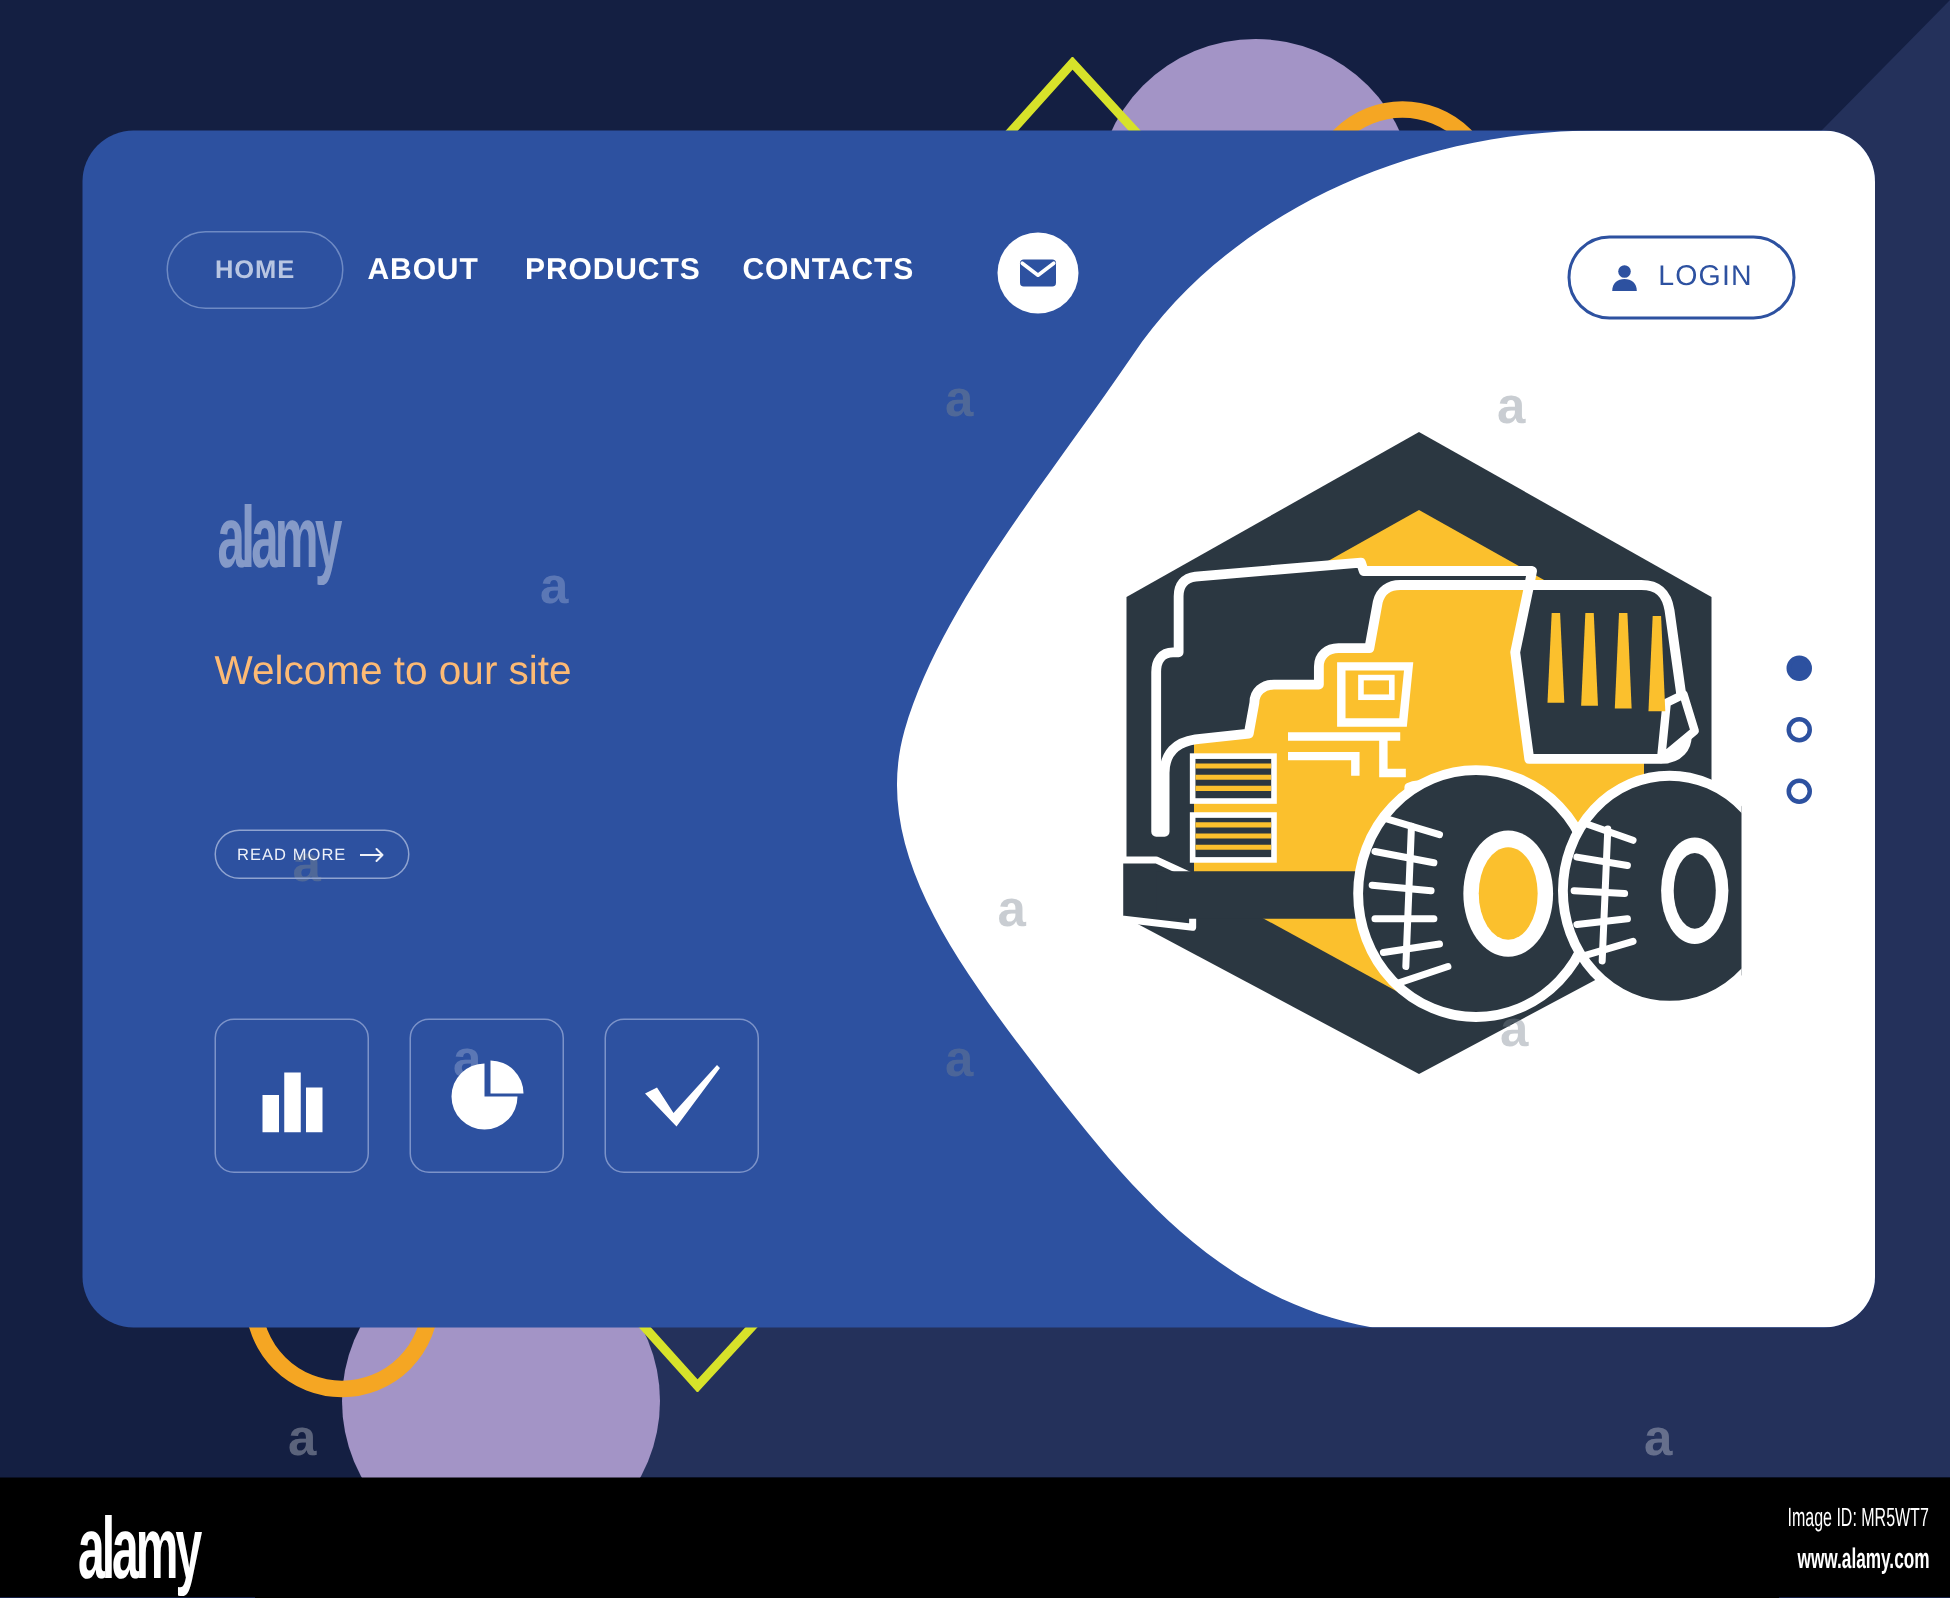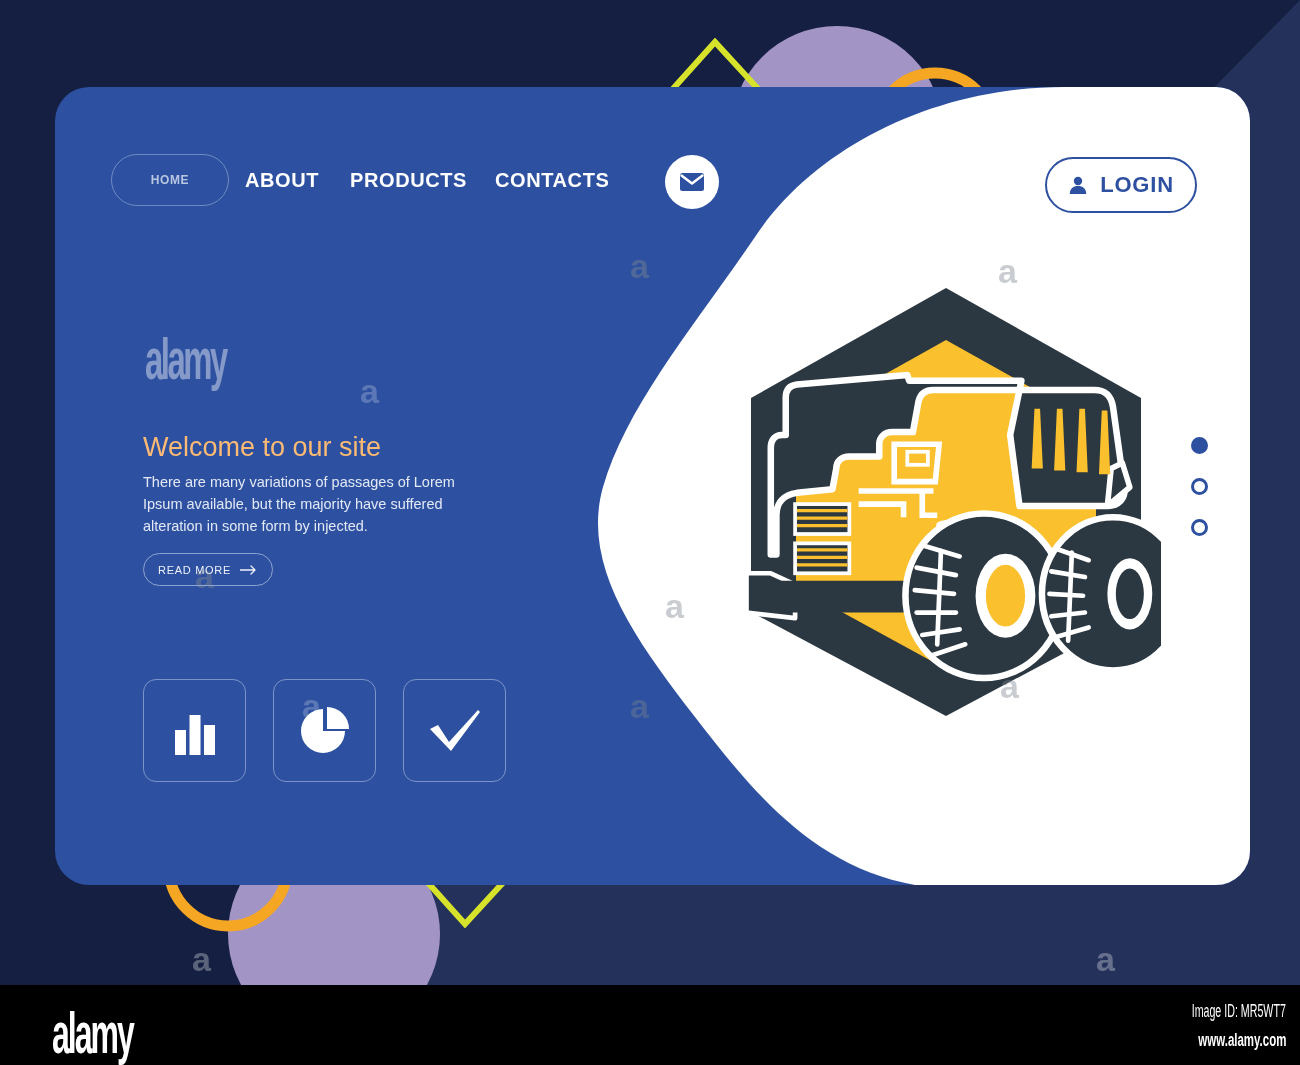--- a/index.html
+++ b/index.html
@@ -87,21 +87,21 @@
   .nav-home {
     position: absolute;
     left: 56px; top: 67px;
     width: 118px; height: 52px;
     border: 1.5px solid #6e8ac4;
     border-radius: 26px;
     display: flex;
     align-items: center;
     justify-content: center;
     color: #b9c6e2;
-    font-size: 12px;
+    font-size: 17px;
     font-weight: bold;
     letter-spacing: 0.6px;
     cursor: pointer;
   }
 
   .nav-link {
     position: absolute;
     top: 82px;
     color: #ffffff;
     font-size: 20px;
@@ -134,22 +134,22 @@
     border-radius: 28px;
     display: flex;
     align-items: center;
     justify-content: center;
     gap: 12px;
     background: transparent;
     cursor: pointer;
   }
   .nav-login-label {
     color: #2d51a0;
-    font-size: 22px;
-    font-weight: bold;
+    font-size: 19px;
+    font-weight: normal;
     letter-spacing: 0.8px;
   }
 
   
   .hero-title {
     position: absolute;
     left: 88px; top: 208px;
     font-size: 53px;
     font-weight: normal;
     color: #ffffff;
@@ -461,21 +461,20 @@
           <path d="M1.8,19 C1.8,13.6 5.4,11 10,11 C14.6,11 18.2,13.6 18.2,19 Z" fill="#2d51a0"></path>
         </svg>
         <span class="nav-login-label">LOGIN</span>
       </div>
     </nav>
 
 
     <div class="wm wm-word" style="left:90px; top:240px;">alamy</div>
 
     <h2 class="hero-sub">Welcome to our site</h2>
-    <p class="hero-para">There are many variations of passages of Lorem Ipsum available, but the majority have suffered alteration in some form by injected.</p>
 
     <div class="read-more">
       <span class="read-more-label">READ MORE</span>
       <svg width="18" height="10" viewBox="0 0 18 10">
         <path d="M0,5 L15,5 M11,1 L15,5 L11,9" fill="none" stroke="#eef1f9" stroke-width="1.3" stroke-linecap="round" stroke-linejoin="round"></path>
       </svg>
     </div>
 
     <div class="tiles">
 

